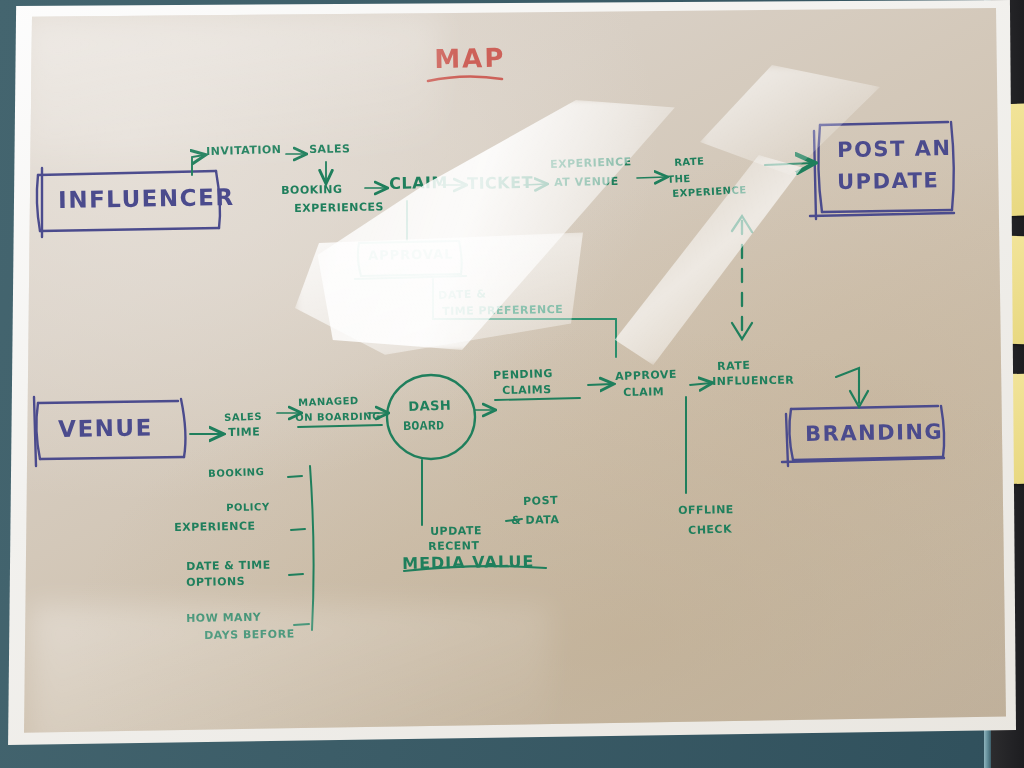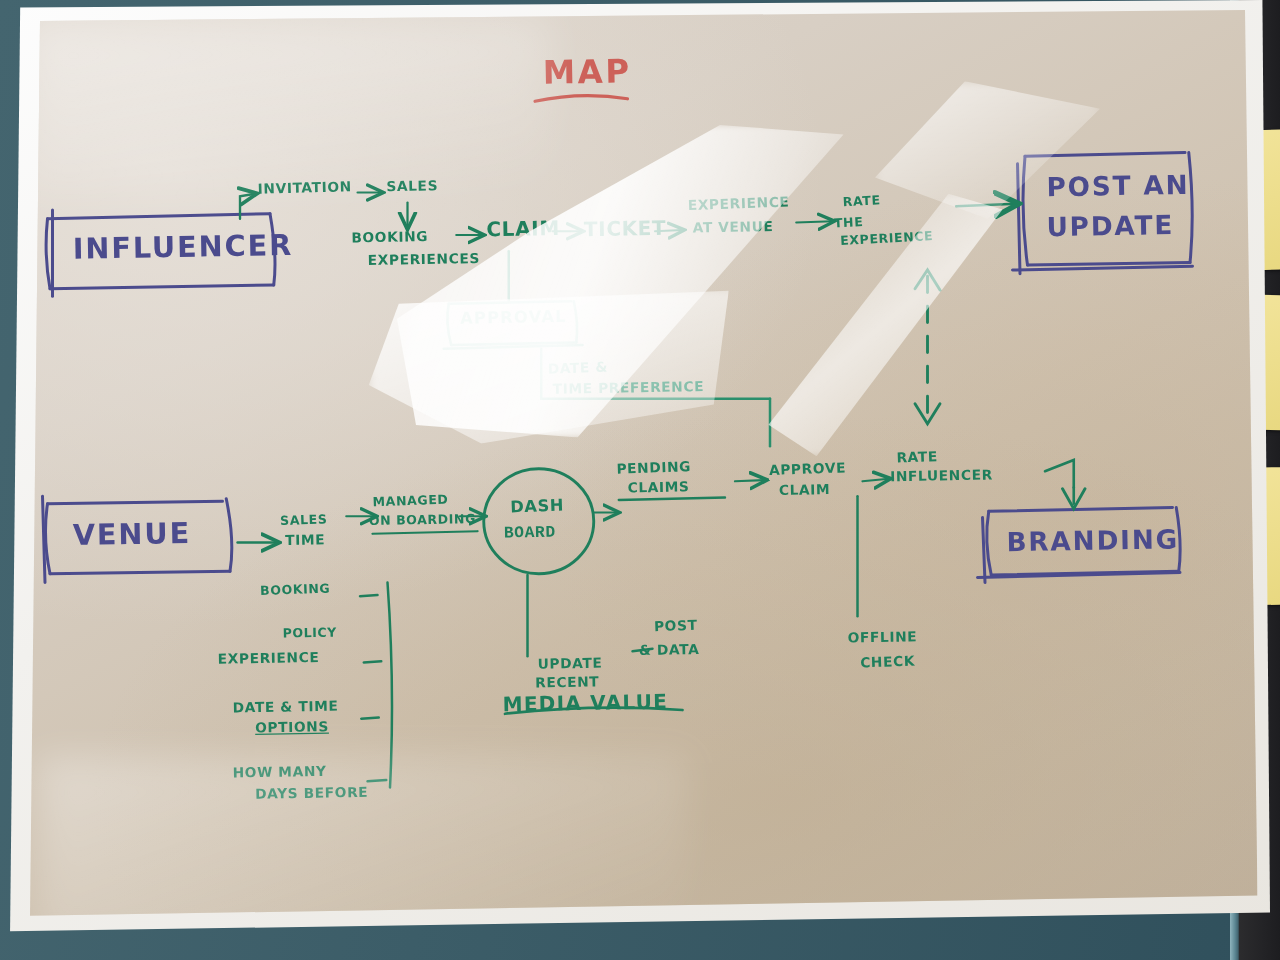--- a/index.html
+++ b/index.html
@@ -327,21 +327,21 @@
   <div class="hand t-sm green" style="left:702px; top:371px; transform:rotate(-1deg);">INFLUENCER</div>
 
   <div class="hand t-box blue" style="left:795px; top:418px; font-size:21px; transform:rotate(-1deg);">BRANDING</div>
 
   <div class="hand t-xs green" style="left:198px; top:464px; transform:rotate(-2deg);">BOOKING</div>
   <div class="hand t-xs green" style="left:216px; top:478px; transform:rotate(-1deg);margin-top:20px;">POLICY</div>
 
   <div class="hand t-sm green" style="left:164px; top:517px; transform:rotate(-1deg);">EXPERIENCE</div>
 
   <div class="hand t-sm green" style="left:176px; top:556px; transform:rotate(-1deg);">DATE &amp; TIME</div>
-  <div class="hand t-sm green" style="left:194px; top:572px; transform:rotate(-1deg);text-decoration:underline;">OPTIONS</div>
+  <div class="hand t-sm green" style="left:176px; top:572px; transform:rotate(-1deg);">OPTIONS</div>
 
   <div class="hand t-sm green" style="left:176px; top:608px; transform:rotate(-1deg);">HOW MANY</div>
   <div class="hand t-sm green" style="left:194px; top:625px; transform:rotate(-1deg);">DAYS BEFORE</div>
 
   <div class="hand t-sm green" style="left:418px; top:520px; transform:rotate(-1deg);margin-top:16px;">RECENT</div>
   <div class="hand t-sm green" style="left:420px; top:521px; transform:rotate(-1deg);">UPDATE</div>
 
   <div class="hand t-sm green" style="left:513px; top:491px; transform:rotate(-2deg);">POST</div>
   <div class="hand t-sm green" style="left:501px; top:510px; transform:rotate(-1deg);text-align:center;">&amp; DATA</div>
 

